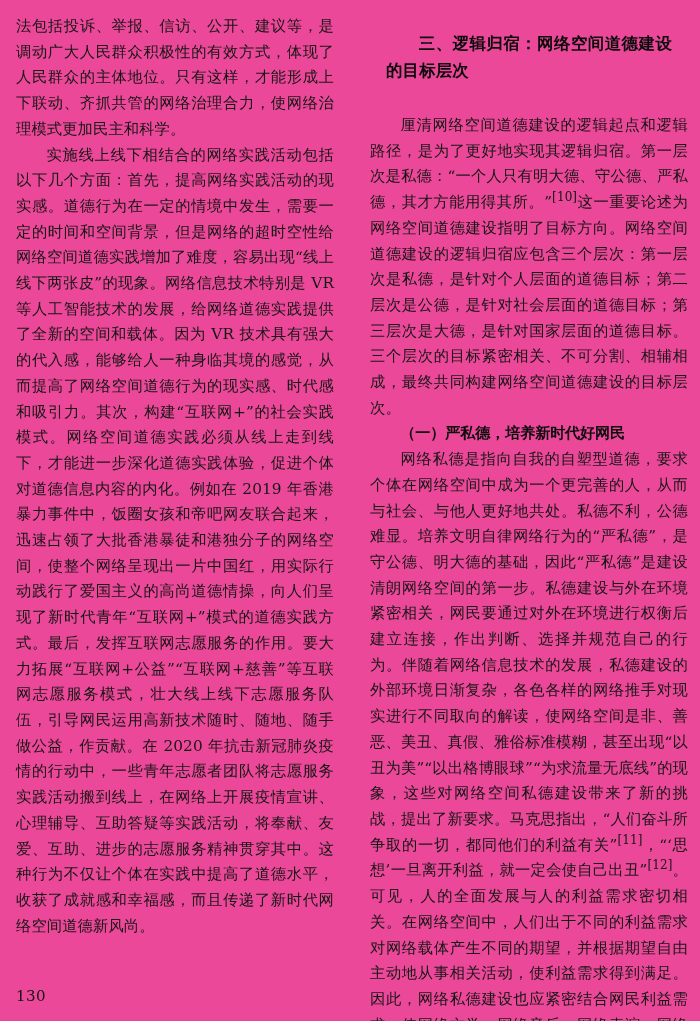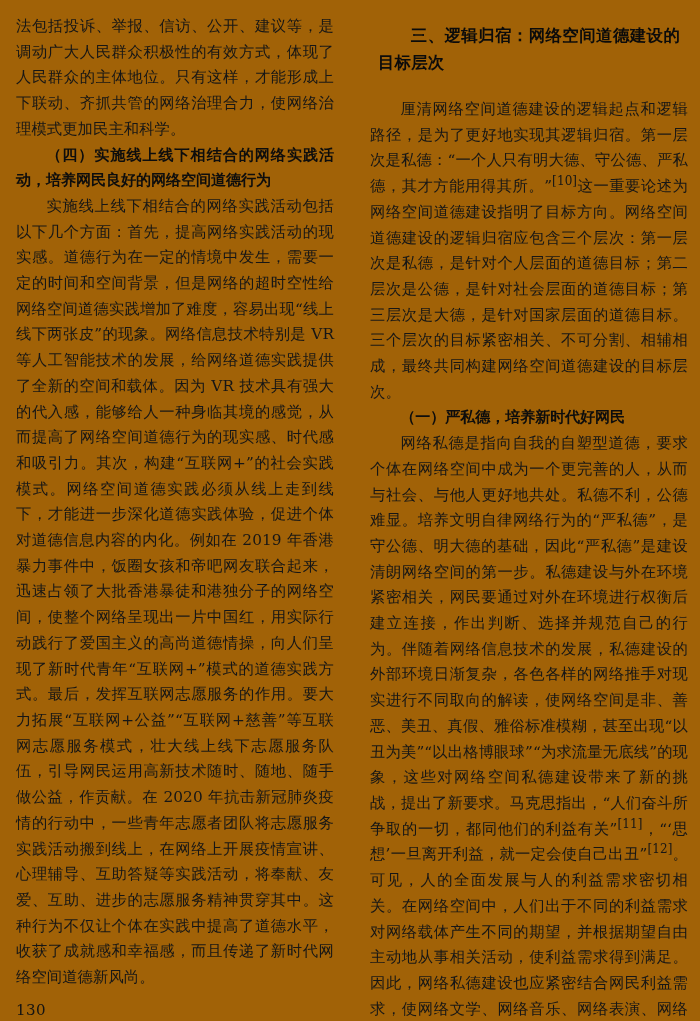--- a/index.html
+++ b/index.html
@@ -14,21 +14,21 @@
     font-family: "DejaVu Serif", "Liberation Serif", serif;
     color: #1a1a1a;
     overflow: hidden;
   }
 
   .page {
     position: absolute;
     left: 0; top: 0;
     width: 700px;
     height: 1021px;
-    background: #a16207;
+    background: #ec4899;
   }
 
   .columns {
     position: absolute;
     left: 0;
     top: 14px;
     width: 700px;
     height: 960px;
     display: flex;
     flex-direction: row;
@@ -74,57 +74,56 @@
 
   
   .sectionhead {
     font-family: "DejaVu Sans", "Liberation Sans", sans-serif;
     font-size: 16.4px;
     line-height: 27px;
     font-weight: 700;
     text-align: justify;
     text-justify: inter-ideograph;
     text-indent: 2em;
-    margin: 8px;
+    margin: 16px;
     word-break: break-all;
     letter-spacing: 0.2px;
     color: #0b0b0b;
   }
 
   .gap-after-head { height: 13px; }
 
   .fnref {
     font-size: 12px;
     vertical-align: super;
     line-height: 0;
     font-family: "DejaVu Serif", "Liberation Serif", serif;
   }
 
   .folio {
     position: absolute;
     left: 16px;
-    bottom: 2px;
+    bottom: 16px;
     font-family: "DejaVu Serif", "Liberation Serif", serif;
     font-size: 15px;
     letter-spacing: 0.4px;
     color: #131313;
   }
 </style>
 </head>
 <body>
 
 <div class="page">
 
   <div class="columns">
 
     <div class="col col-left">
 
       <p class="para cont">法包括投诉、举报、信访、公开、建议等，是调动广大人民群众积极性的有效方式，体现了人民群众的主体地位。只有这样，才能形成上下联动、齐抓共管的网络治理合力，使网络治理模式更加民主和科学。</p>
 
-      <p class="subhead">（四）实施线上线下相结合的网络实践活动，培养网民良好的网络空间道德行为</p>
 
 
       <p class="para">实施线上线下相结合的网络实践活动包括以下几个方面：首先，提高网络实践活动的现实感。道德行为在一定的情境中发生，需要一定的时间和空间背景，但是网络的超时空性给网络空间道德实践增加了难度，容易出现“线上线下两张皮”的现象。网络信息技术特别是 VR 等人工智能技术的发展，给网络道德实践提供了全新的空间和载体。因为 VR 技术具有强大的代入感，能够给人一种身临其境的感觉，从而提高了网络空间道德行为的现实感、时代感和吸引力。其次，构建“互联网+”的社会实践模式。网络空间道德实践必须从线上走到线下，才能进一步深化道德实践体验，促进个体对道德信息内容的内化。例如在 2019 年香港暴力事件中，饭圈女孩和帝吧网友联合起来，迅速占领了大批香港暴徒和港独分子的网络空间，使整个网络呈现出一片中国红，用实际行动践行了爱国主义的高尚道德情操，向人们呈现了新时代青年“互联网+”模式的道德实践方式。最后，发挥互联网志愿服务的作用。要大力拓展“互联网+公益”“互联网+慈善”等互联网志愿服务模式，壮大线上线下志愿服务队伍，引导网民运用高新技术随时、随地、随手做公益，作贡献。在 2020 年抗击新冠肺炎疫情的行动中，一些青年志愿者团队将志愿服务实践活动搬到线上，在网络上开展疫情宣讲、心理辅导、互助答疑等实践活动，将奉献、友爱、互助、进步的志愿服务精神贯穿其中。这种行为不仅让个体在实践中提高了道德水平，收获了成就感和幸福感，而且传递了新时代网络空间道德新风尚。</p>
 
     </div>
 
     <div class="col col-right">
 
       <p class="sectionhead">三、逻辑归宿：网络空间道德建设的目标层次</p>
 

